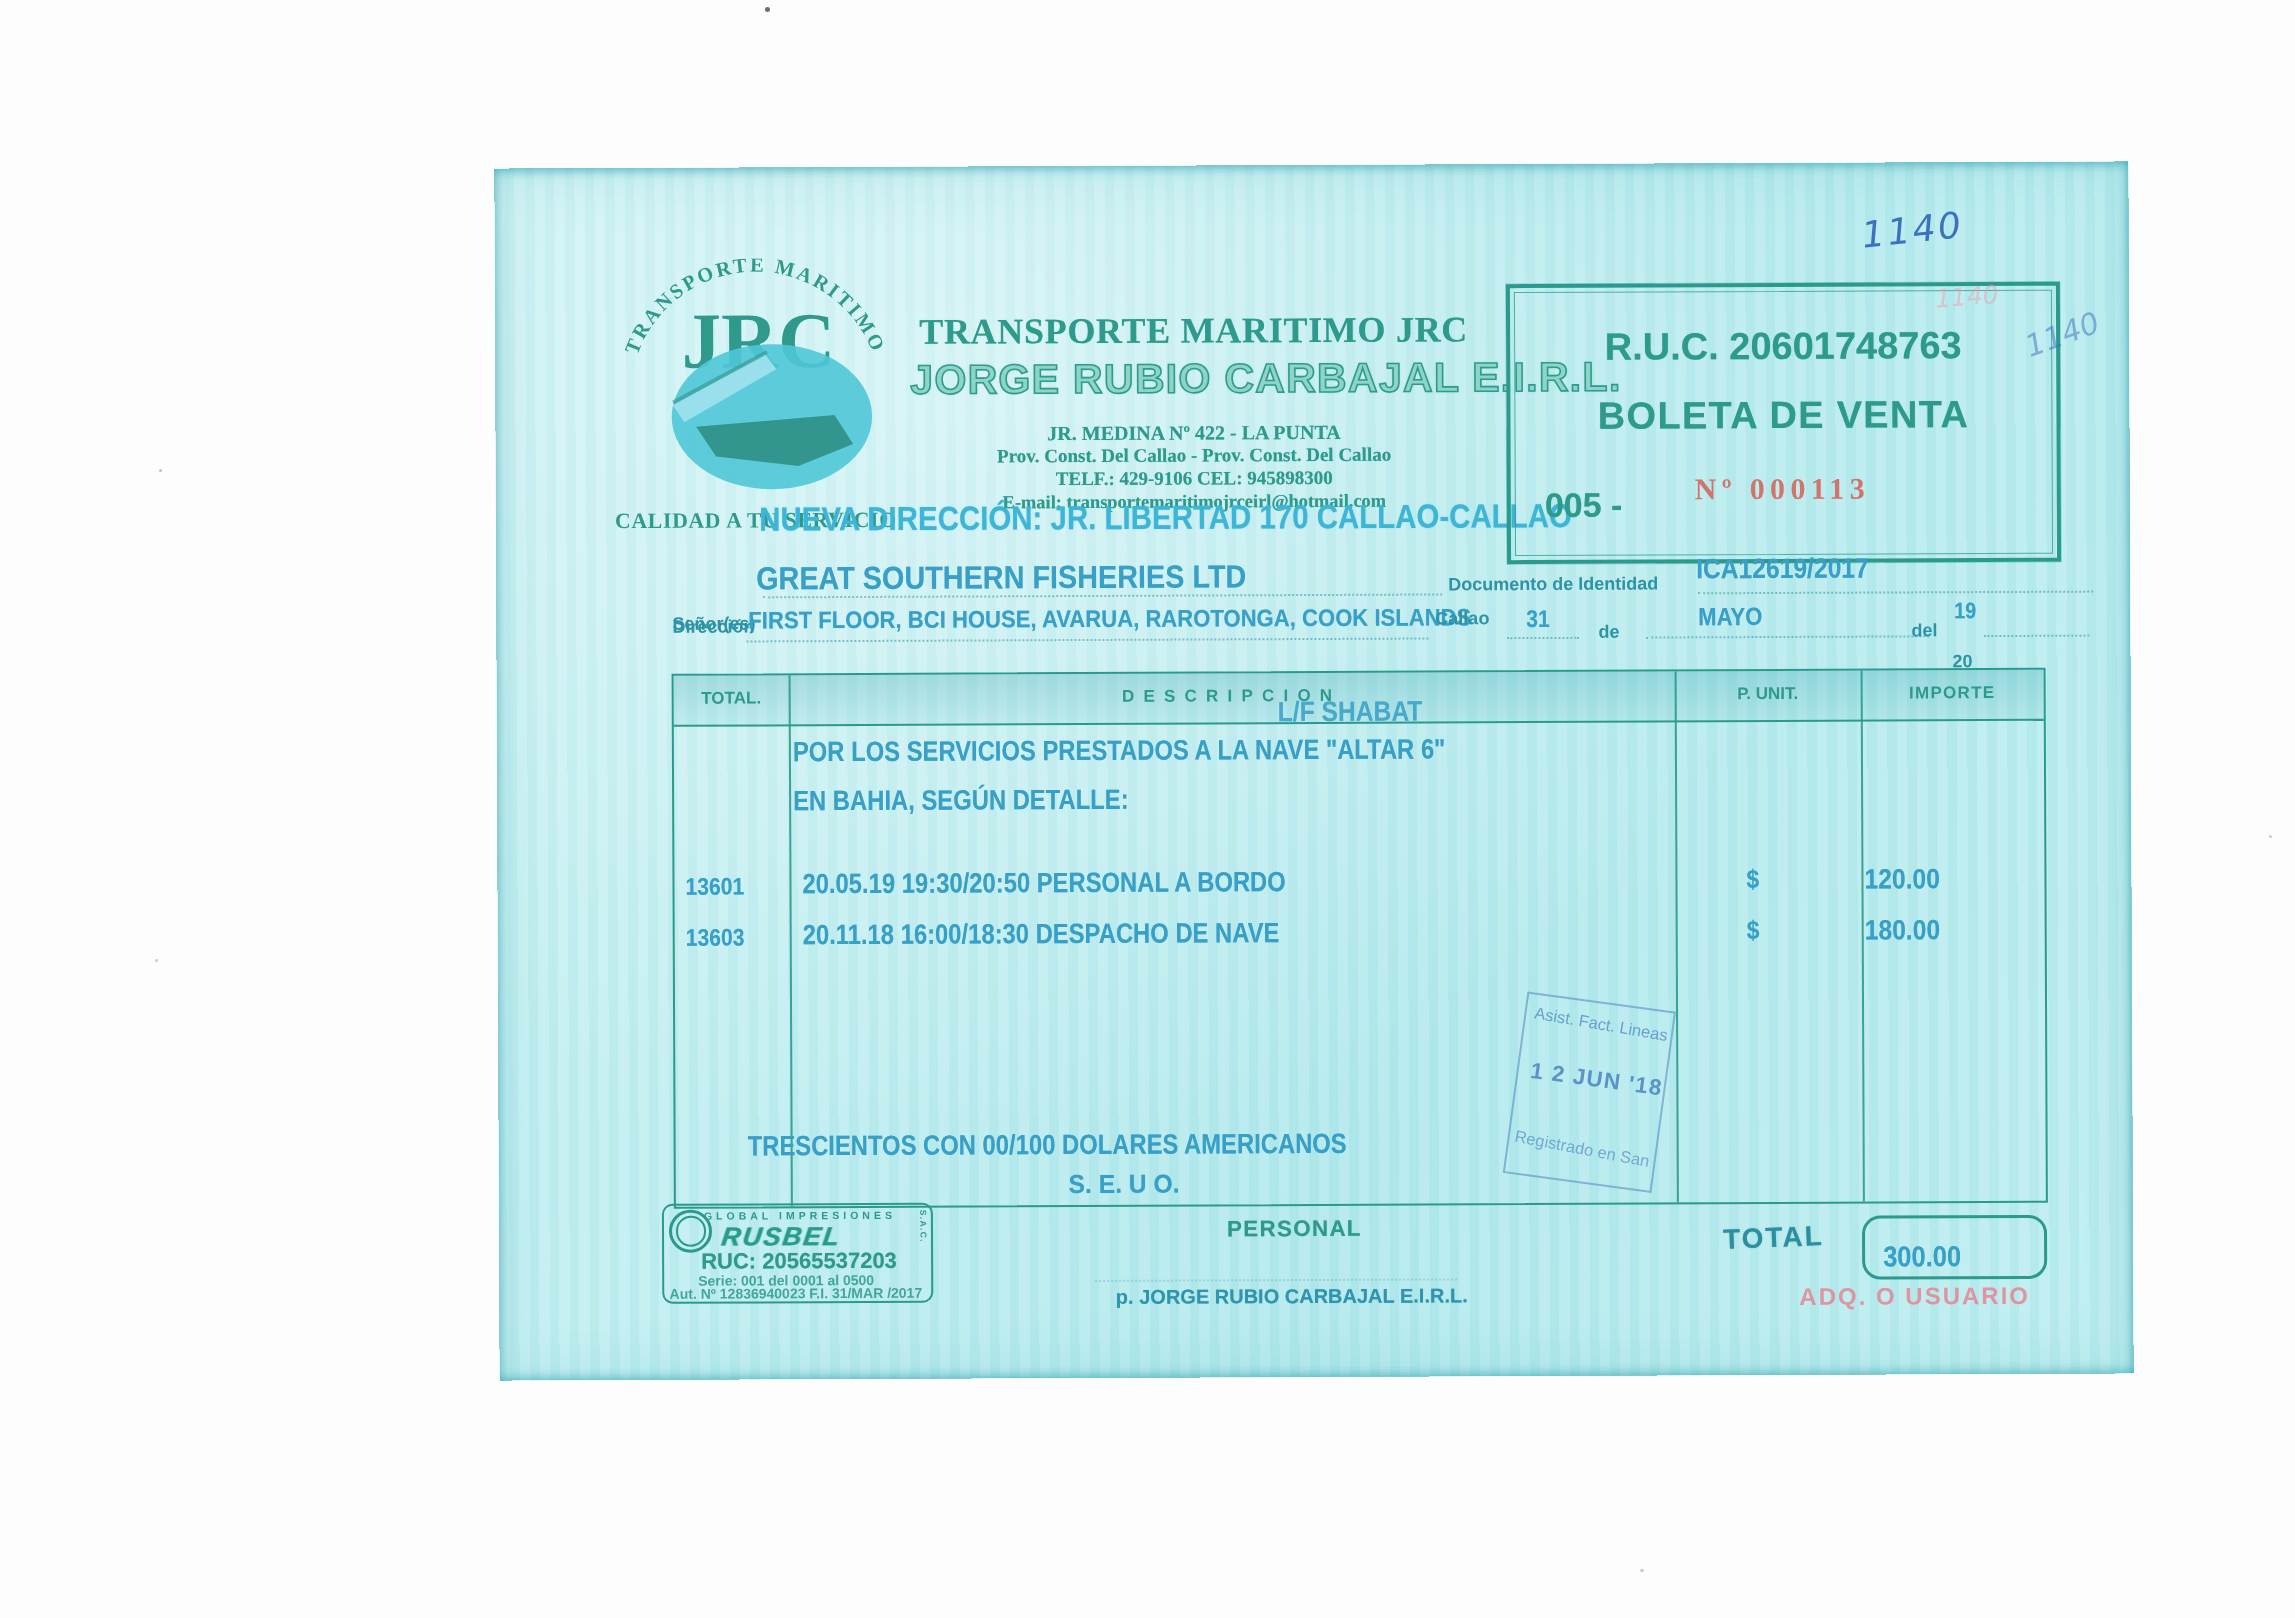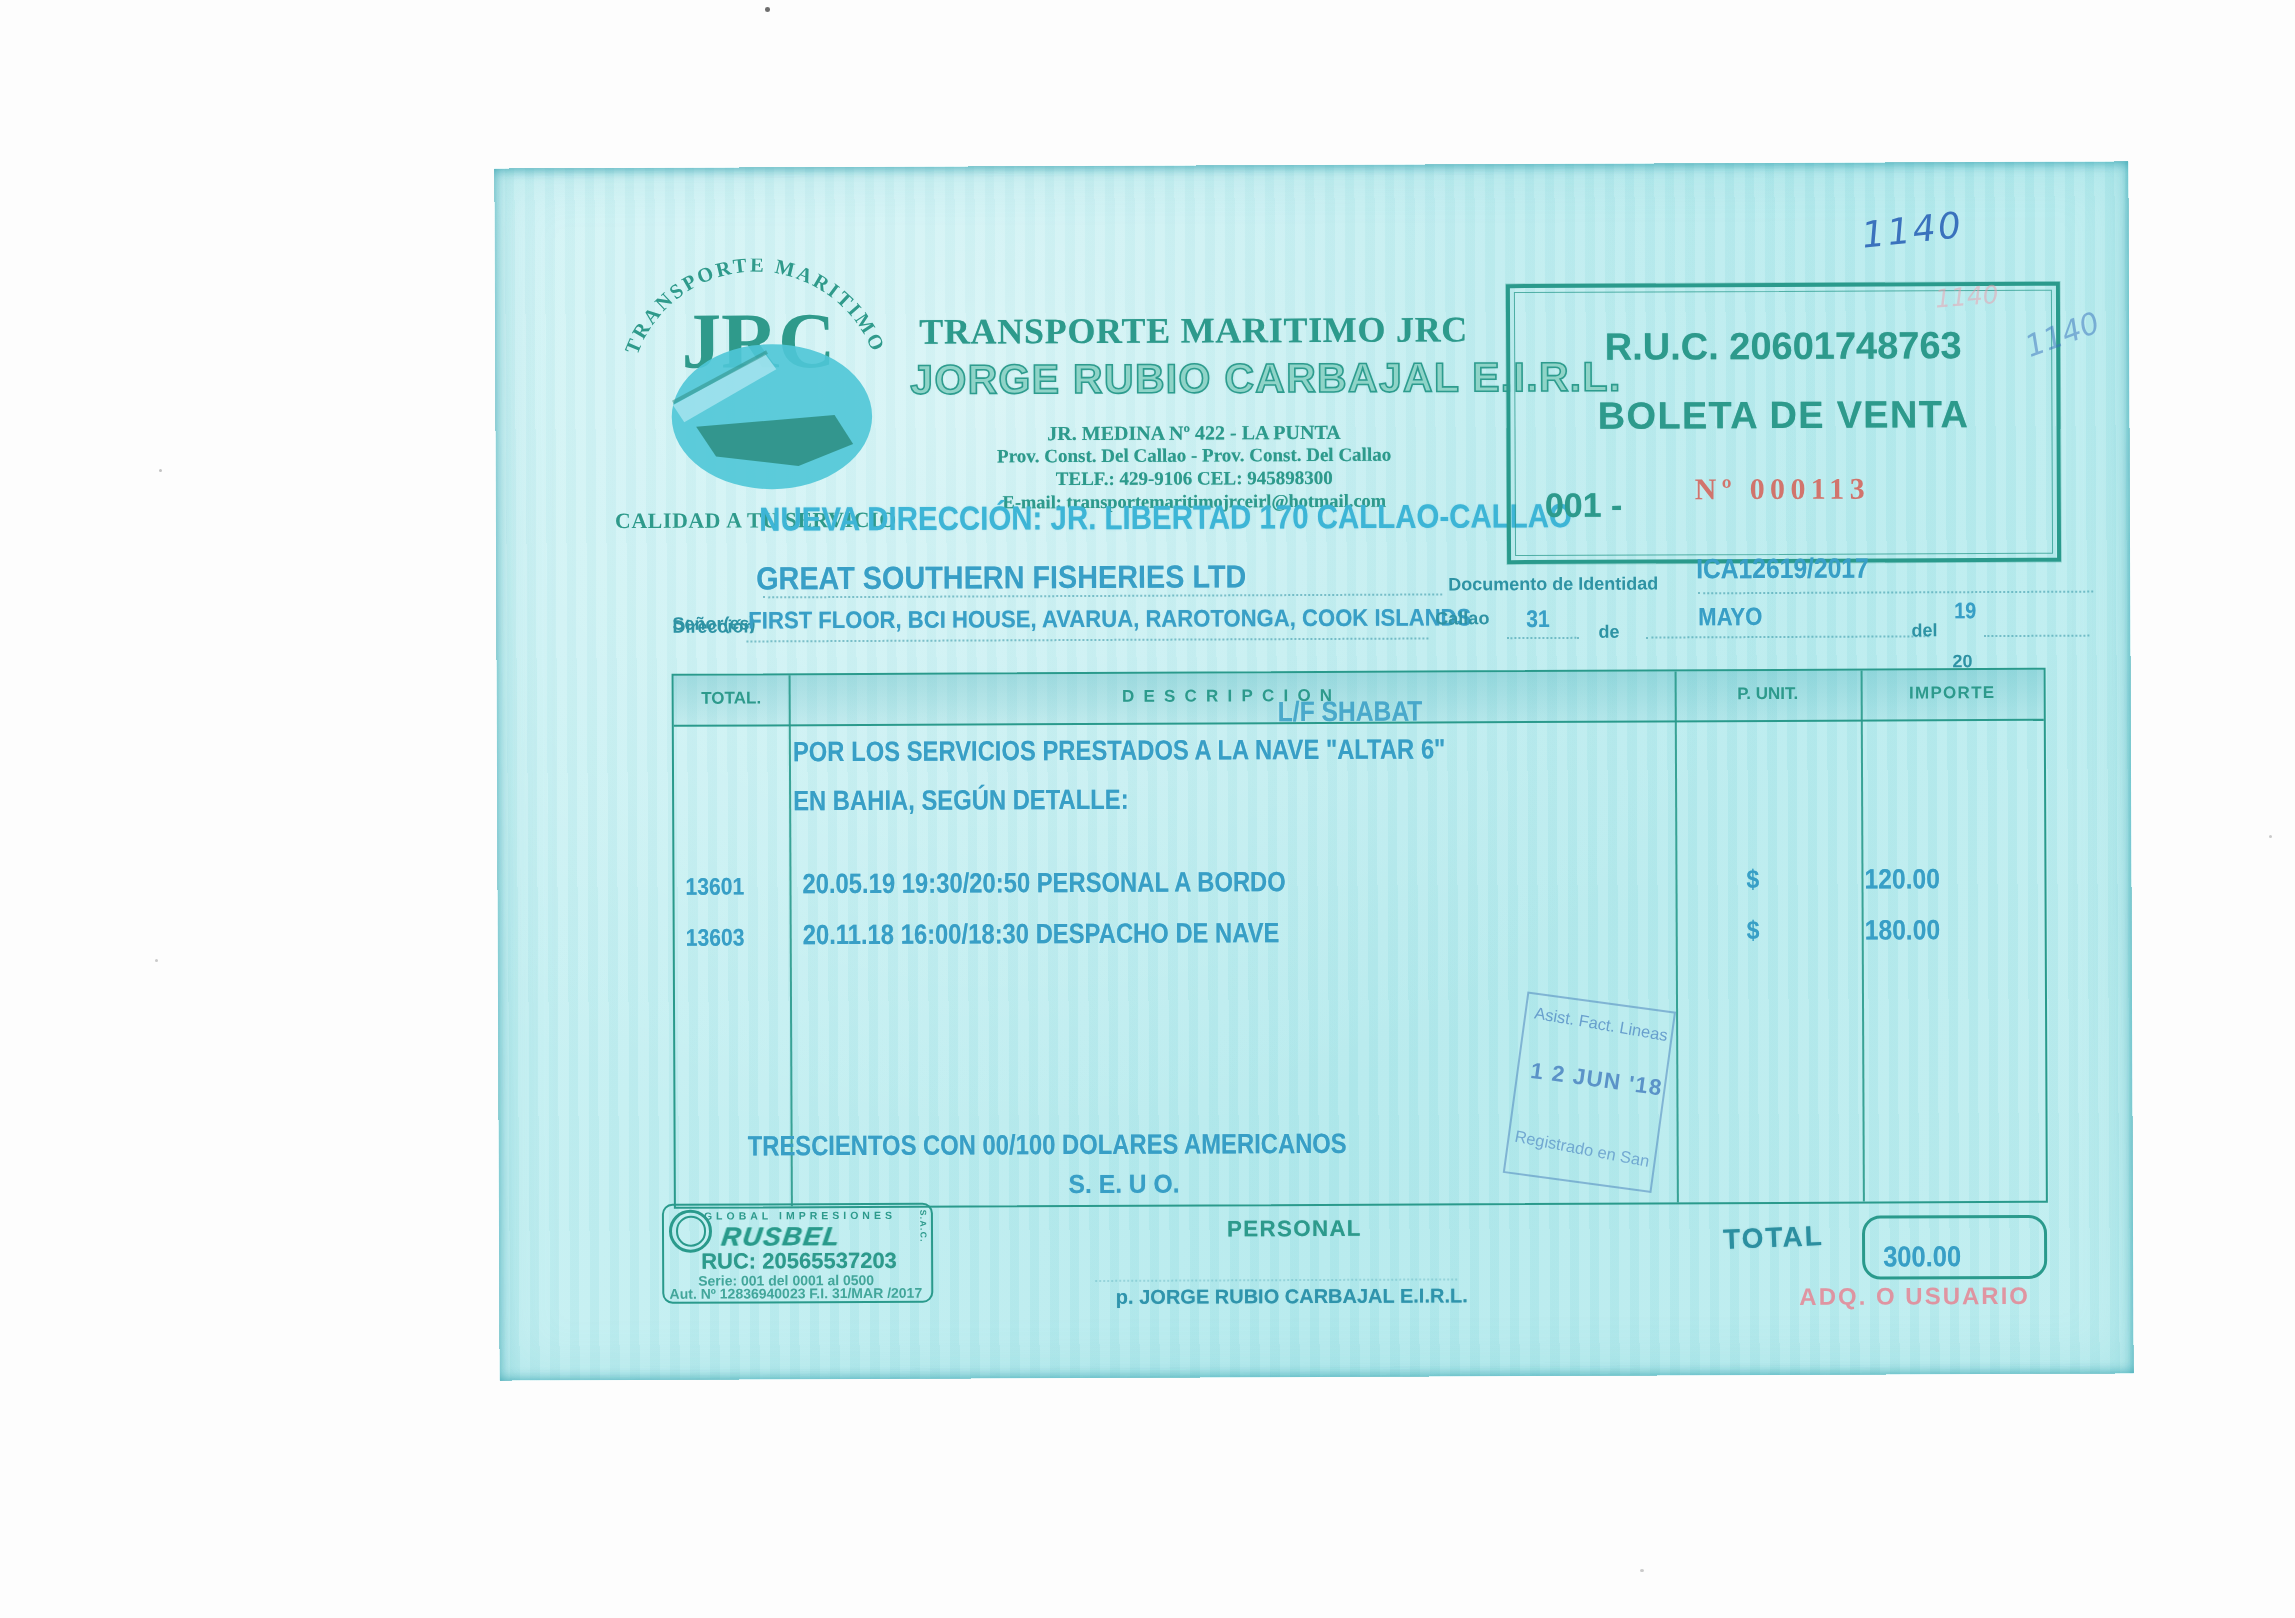--- a/index.html
+++ b/index.html
@@ -90,21 +90,21 @@
     <div class="abs owner center" style="left:415px;top:190px;width:567px;">JORGE RUBIO CARBAJAL E.I.R.L.</div>
     <div class="abs addr center soft" style="left:422px;top:256px;width:553px;font-size:20px;">JR. MEDINA Nº 422 - LA PUNTA</div>
     <div class="abs addr center soft" style="left:422px;top:279px;width:553px;font-size:19px;">Prov. Const. Del Callao - Prov. Const. Del Callao</div>
     <div class="abs addr center soft" style="left:422px;top:302px;width:553px;font-size:19px;">TELF.: 429-9106  CEL: 945898300</div>
     <div class="abs addr center soft" style="left:422px;top:326px;width:553px;font-size:18.4px;">E-mail: transportemaritimojrceirl@hotmail.com</div>
     <div class="abs nueva center" style="left:245px;top:333px;width:735px;">NUEVA DIRECCIÓN: JR. LIBERTAD 170 CALLAO-CALLAO</div>
 
     <div class="rucbox" style="left:1011px;top:120px;width:546px;height:272px;">
       <div class="abs teal center soft" style="left:0;top:38px;width:100%;font-size:38px;font-weight:700;">R.U.C. 20601748763</div>
       <div class="abs teal center soft" style="left:0;top:107px;width:100%;font-size:38px;font-weight:700;letter-spacing:1.3px;">BOLETA DE VENTA</div>
-      <div class="abs teal soft" style="left:34px;top:198px;font-size:34px;font-weight:700;">001 -</div>
+      <div class="abs teal soft" style="left:34px;top:198px;font-size:34px;font-weight:700;">005 -</div>
       <div class="abs redno" style="left:184px;top:185px;font-size:30px;">Nº 000113</div>
     </div>
 
     <div class="abs ink" style="left:1367px;top:47px;font-size:36px;letter-spacing:2.6px;transform:rotate(-6deg);">1140</div>
     <div class="abs ink" style="left:1440px;top:120px;font-size:25px;color:#ec9fae;opacity:.5;transform:rotate(-4deg);">1140</div>
     <div class="abs ink" style="left:1529px;top:155px;font-size:30px;opacity:.5;transform:rotate(-20deg);">1140</div>
 
     <div class="abs plabel" style="left:176px;top:406px;margin-top:40px;">Señor(es)</div>
     <div class="abs typed" style="left:260px;top:393px;font-size:32px;transform:scaleX(.9);">GREAT SOUTHERN FISHERIES LTD</div>
     <div class="abs dotted" style="left:267px;top:428px;width:679px;"></div>

